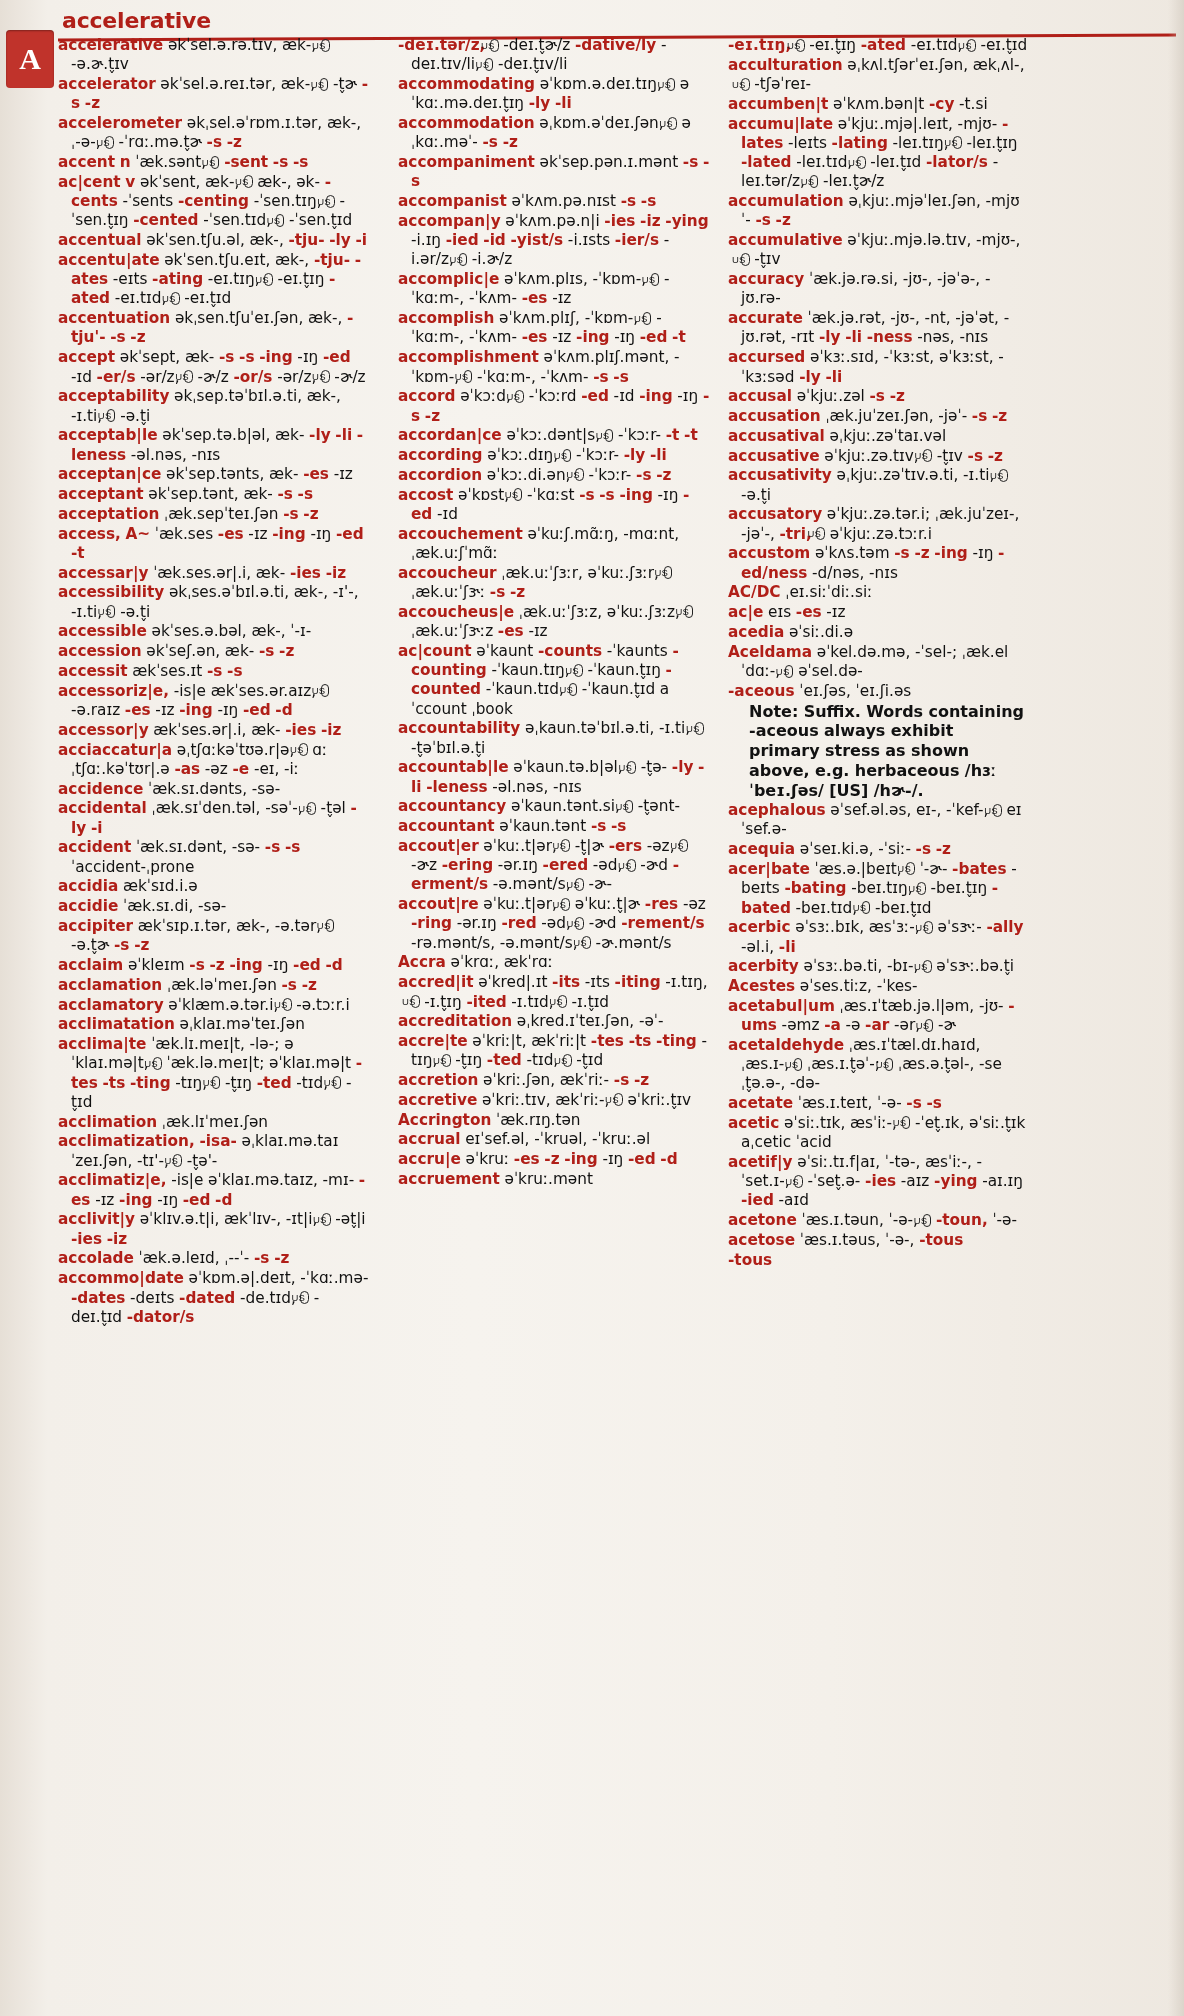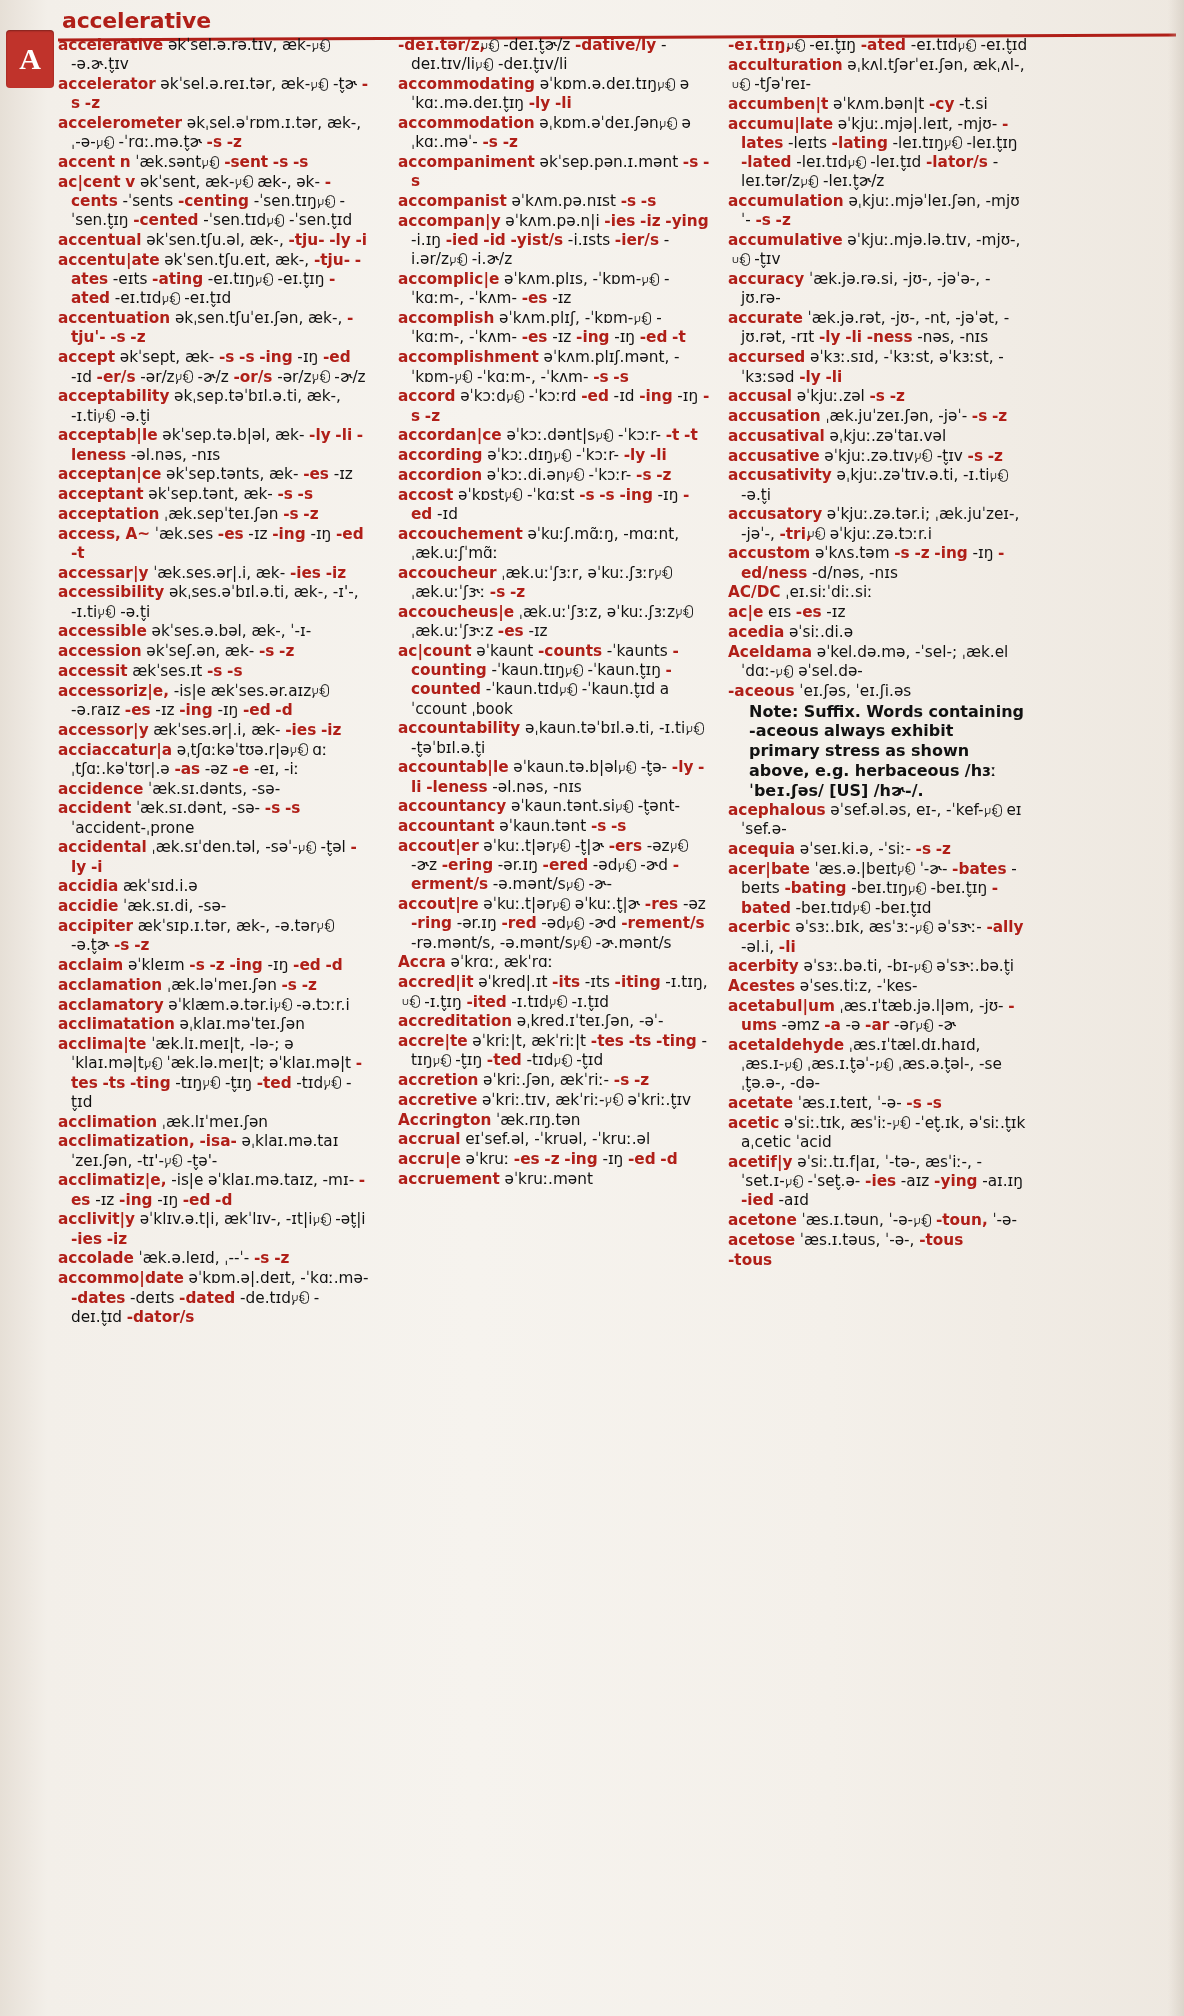--- a/index.html
+++ b/index.html
@@ -109,22 +109,22 @@
         <p class="entry"><span class="hw">access,</span> <span class="form">A~</span> <span class="pr">ˈæk.ses</span> <span class="form">-es</span> <span class="pr">-ɪz</span> <span class="form">-ing</span> <span class="pr">-ɪŋ</span> <span class="form">-ed</span> <span class="form">-t</span> </p>
         <p class="entry"><span class="hw">accessar|y</span> <span class="pr">ˈæk.ses.ər|.i,</span> <span class="pr">æk-</span> <span class="form">-ies</span> <span class="form">-iz</span> </p>
         <p class="entry"><span class="hw">accessibility</span> <span class="pr">əkˌses.əˈbɪl.ə.ti,</span> <span class="pr">æk-,</span> <span class="pr">-ɪ'-,</span> <span class="pr">-ɪ.ti,</span> <span class="us">US</span> <span class="pr">-ə.t̬i</span> </p>
         <p class="entry"><span class="hw">accessible</span> <span class="pr">əkˈses.ə.bəl,</span> <span class="pr">æk-,</span> <span class="pr">ˈ-ɪ-</span> </p>
         <p class="entry"><span class="hw">accession</span> <span class="pr">əkˈseʃ.ən,</span> <span class="pr">æk-</span> <span class="form">-s</span> <span class="form">-z</span> </p>
         <p class="entry"><span class="hw">accessit</span> <span class="pr">ækˈses.ɪt</span> <span class="form">-s</span> <span class="form">-s</span> </p>
         <p class="entry"><span class="hw">accessoriz|e,</span> <span class="pr">-is|e</span> <span class="pr">ækˈses.ər.aɪz,</span> <span class="us">US</span> <span class="pr">-ə.raɪz</span> <span class="form">-es</span> <span class="pr">-ɪz</span> <span class="form">-ing</span> <span class="pr">-ɪŋ</span> <span class="form">-ed</span> <span class="form">-d</span> </p>
         <p class="entry"><span class="hw">accessor|y</span> <span class="pr">ækˈses.ər|.i,</span> <span class="pr">æk-</span> <span class="form">-ies</span> <span class="form">-iz</span> </p>
         <p class="entry"><span class="hw">acciaccatur|a</span> <span class="pr">əˌtʃɑːkəˈtʊə.r|ə,</span> <span class="us">US</span> <span class="pr">ɑːˌtʃɑː.kəˈtʊr|.ə</span> <span class="form">-as</span> <span class="pr">-əz</span> <span class="form">-e</span> <span class="pr">-eɪ,</span> <span class="pr">-iː</span> </p>
         <p class="entry"><span class="hw">accidence</span> <span class="pr">ˈæk.sɪ.dənts,</span> <span class="pr">-sə-</span> </p>
+        <p class="entry"><span class="hw">accidental</span> <span class="pr">ˌæk.sɪˈden.təl,</span> <span class="pr">-səˈ-,</span> <span class="us">US</span> <span class="pr">-t̬əl</span> <span class="form">-ly</span> <span class="form">-i</span> </p>
         <p class="entry"><span class="hw">accident</span> <span class="pr">ˈæk.sɪ.dənt,</span> <span class="pr">-sə-</span> <span class="form">-s</span> <span class="form">-s</span> <span class="pr">ˈaccident-ˌprone</span> </p>
-        <p class="entry"><span class="hw">accidental</span> <span class="pr">ˌæk.sɪˈden.təl,</span> <span class="pr">-səˈ-,</span> <span class="us">US</span> <span class="pr">-t̬əl</span> <span class="form">-ly</span> <span class="form">-i</span> </p>
         <p class="entry"><span class="hw">accidia</span> <span class="pr">ækˈsɪd.i.ə</span> </p>
         <p class="entry"><span class="hw">accidie</span> <span class="pr">ˈæk.sɪ.di,</span> <span class="pr">-sə-</span> </p>
         <p class="entry"><span class="hw">accipiter</span> <span class="pr">ækˈsɪp.ɪ.tər,</span> <span class="pr">æk-,</span> <span class="pr">-ə.tər,</span> <span class="us">US</span> <span class="pr">-ə.t̬ɚ</span> <span class="form">-s</span> <span class="form">-z</span> </p>
         <p class="entry"><span class="hw">acclaim</span> <span class="pr">əˈkleɪm</span> <span class="form">-s</span> <span class="form">-z</span> <span class="form">-ing</span> <span class="pr">-ɪŋ</span> <span class="form">-ed</span> <span class="form">-d</span> </p>
         <p class="entry"><span class="hw">acclamation</span> <span class="pr">ˌæk.ləˈmeɪ.ʃən</span> <span class="form">-s</span> <span class="form">-z</span> </p>
         <p class="entry"><span class="hw">acclamatory</span> <span class="pr">əˈklæm.ə.tər.i,</span> <span class="us">US</span> <span class="pr">-ə.tɔːr.i</span> </p>
         <p class="entry"><span class="hw">acclimatation</span> <span class="pr">əˌklaɪ.məˈteɪ.ʃən</span> </p>
         <p class="entry"><span class="hw">acclima|te</span> <span class="pr">ˈæk.lɪ.meɪ|t,</span> <span class="pr">-lə-;</span> <span class="pr">əˈklaɪ.mə|t,</span> <span class="us">US</span> <span class="pr">ˈæk.lə.meɪ|t;</span> <span class="pr">əˈklaɪ.mə|t</span> <span class="form">-tes</span> <span class="form">-ts</span> <span class="form">-ting</span> <span class="pr">-tɪŋ,</span> <span class="us">US</span> <span class="pr">-t̬ɪŋ</span> <span class="form">-ted</span> <span class="pr">-tɪd,</span> <span class="us">US</span> <span class="pr">-t̬ɪd</span> </p>
         <p class="entry"><span class="hw">acclimation</span> <span class="pr">ˌæk.lɪˈmeɪ.ʃən</span> </p>
         <p class="entry"><span class="hw">acclimatization,</span> <span class="form">-isa-</span> <span class="pr">əˌklaɪ.mə.taɪˈzeɪ.ʃən,</span> <span class="pr">-tɪ'-,</span> <span class="us">US</span> <span class="pr">-t̬ə'-</span> </p>

